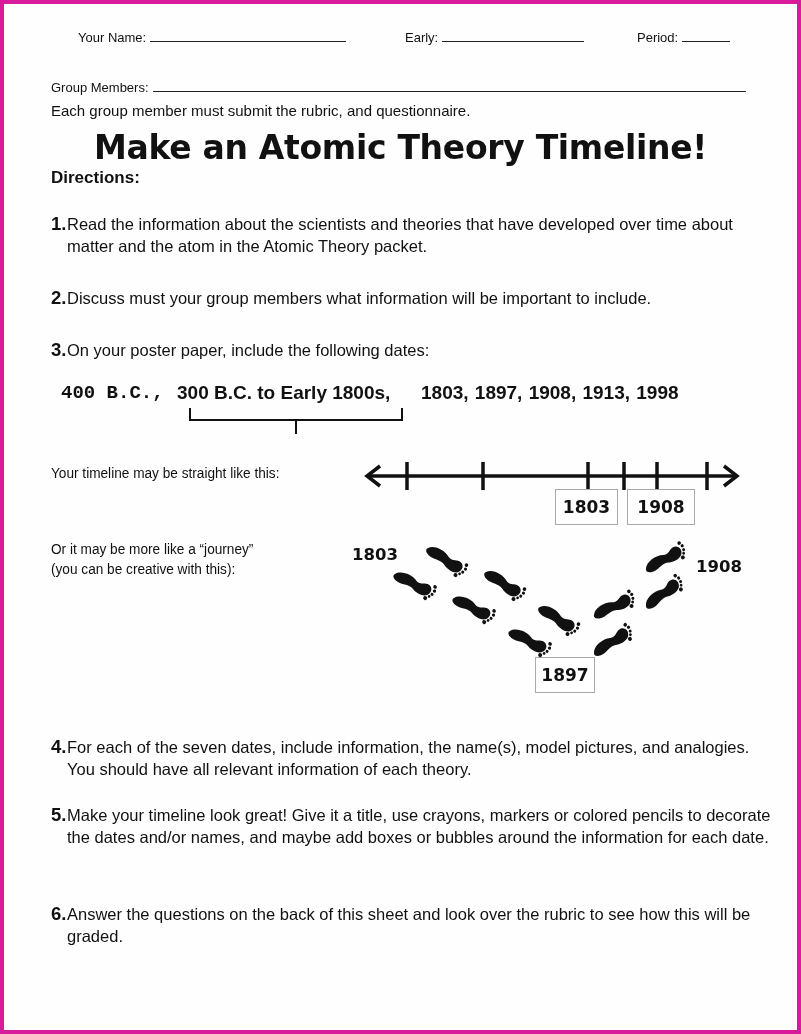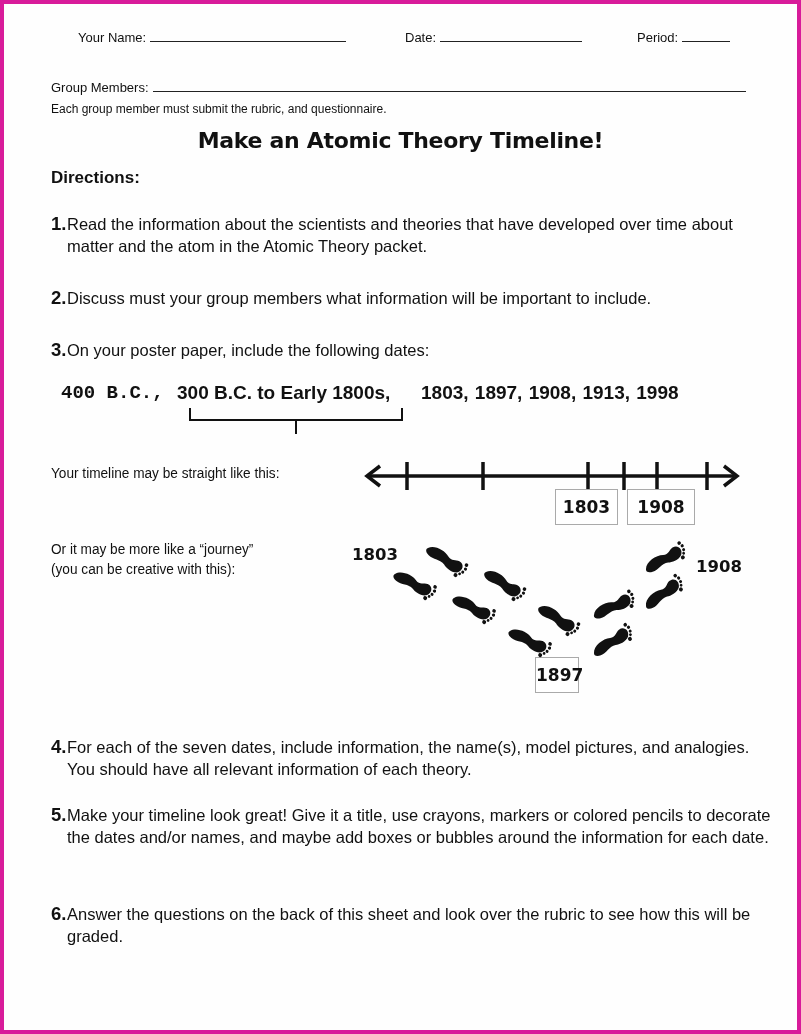--- a/index.html
+++ b/index.html
@@ -8,24 +8,24 @@
     background: #fdfdfd;
     font-family: "Liberation Sans", sans-serif; color: #111;
   }
   .frame {
     position: absolute; left: 0; top: 0; width: 801px; height: 1034px;
     box-sizing: border-box; border: 4px solid #d81b9a; background: #fefefe;
   }
   .abs { position: absolute; white-space: nowrap; }
   .hdr { font-size: 13px; }
   .line { display: inline-block; border-bottom: 1px solid #222; height: 14px; vertical-align: baseline; margin-left: 4px; }
-  .note { font-size: 12px; }
+  .note { font-size: 15px; }
   .title {
     left: 0; width: 801px; text-align: center;
-    font-family: "DejaVu Sans", sans-serif; font-weight: bold; font-size: 22px; letter-spacing: -0.3px;
+    font-family: "DejaVu Sans", sans-serif; font-weight: bold; font-size: 33px; letter-spacing: -0.3px;
   }
   .dir-head { font-weight: bold; font-size: 17px; }
   .step { position: absolute; left: 51px; width: 720px; font-size: 16.5px; line-height: 22px; }
   .step .num { position: absolute; left: 0; top: 0; font-weight: bold; font-size: 18.5px; }
   .step .txt { margin-left: 16px; display: block; white-space: normal; }
   .dates { font-weight: bold; font-size: 19px; }
   .small { font-size: 15.5px; line-height: 20px; transform: scaleX(0.88); transform-origin: left top; }
   .datebox {
     position: absolute; border: 1px solid #aaa; background: #fff;
     font-family: "DejaVu Sans", sans-serif; font-weight: bold; font-size: 17px;
@@ -35,21 +35,21 @@
 </style>
 </head>
 <body>
 
 <div class="frame"></div>
 
 <div class="abs hdr" style="left:78px; top:27px;">
   <span>Your Name:</span><span class="line" style="width:196px;"></span>
 </div>
 <div class="abs hdr" style="left:405px; top:27px;">
-  <span>Date:</span><span class="line" style="width:142px;"></span>
+  <span>Early:</span><span class="line" style="width:142px;"></span>
 </div>
 <div class="abs hdr" style="left:637px; top:27px;text-align:center;">
   <span>Period:</span><span class="line" style="width:48px;"></span>
 </div>
 <div class="abs hdr" style="left:51px; top:77px;">
   <span>Group Members:</span><span class="line" style="width:593px;"></span>
 </div>
 
 <div class="abs note" style="left:51px; top:102px;">Each group member must submit the rubric, and questionnaire.</div>
 
@@ -91,21 +91,21 @@
   <line x1="226" y1="4" x2="226" y2="32" stroke="#111" stroke-width="3.5"></line>
   <line x1="262" y1="4" x2="262" y2="32" stroke="#111" stroke-width="3.5"></line>
   <line x1="295" y1="4" x2="295" y2="32" stroke="#111" stroke-width="3.5"></line>
   <line x1="345" y1="4" x2="345" y2="32" stroke="#111" stroke-width="3.5"></line>
 </svg>
 <div class="datebox" style="left:555px; top:489px; width:63px; height:36px; line-height:34px;">1803</div>
 <div class="datebox" style="left:627px; top:489px; width:68px; height:36px; line-height:34px;">1908</div>
 
 <div class="abs journey-label" style="left:352px; top:545px;">1803</div>
 <div class="abs journey-label" style="left:696px; top:557px;">1908</div>
-<div class="datebox" style="left:535px; top:657px; width:44px; height:36px; line-height:34px;">1897</div>
+<div class="datebox" style="left:535px; top:657px; width:60px; height:36px; line-height:34px;">1897</div>
 
 <svg class="abs" style="left:340px; top:530px;" width="420" height="130">
   <defs>
     <g id="foot">
       <path d="M0 0 C4 -6 16 -6 22 -2 C27 1 30 -3 34 -3 C40 -3 42 4 37 8 C32 11 25 9 22 7 C16 4 10 8 4 6 C0 5 -2 2 0 0 Z" fill="#111"></path>
       <circle cx="42" cy="-3" r="1.8" fill="#111"></circle>
       <circle cx="43" cy="1" r="1.6" fill="#111"></circle>
       <circle cx="42" cy="5" r="1.5" fill="#111"></circle>
       <circle cx="40" cy="8" r="1.4" fill="#111"></circle>
       <circle cx="37" cy="11" r="2" fill="#111"></circle>

